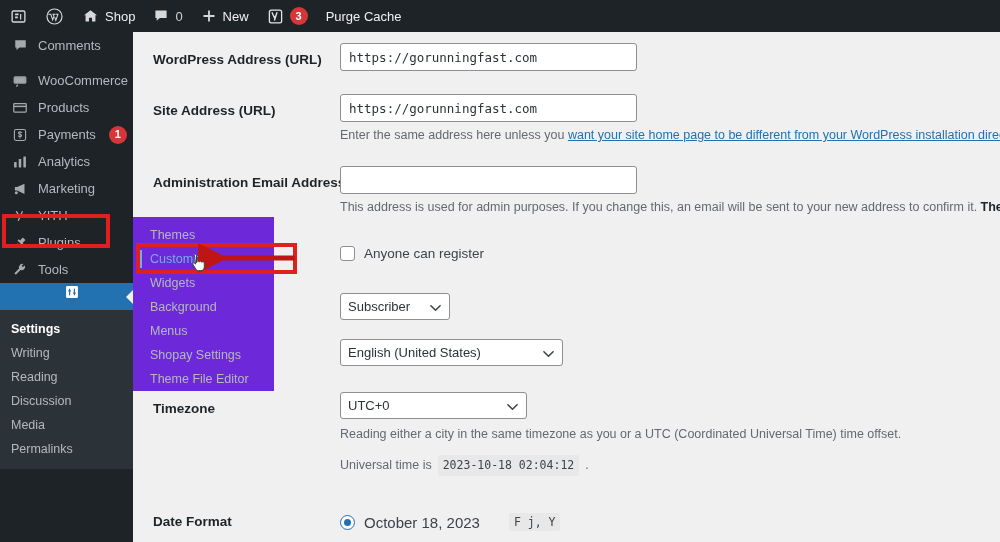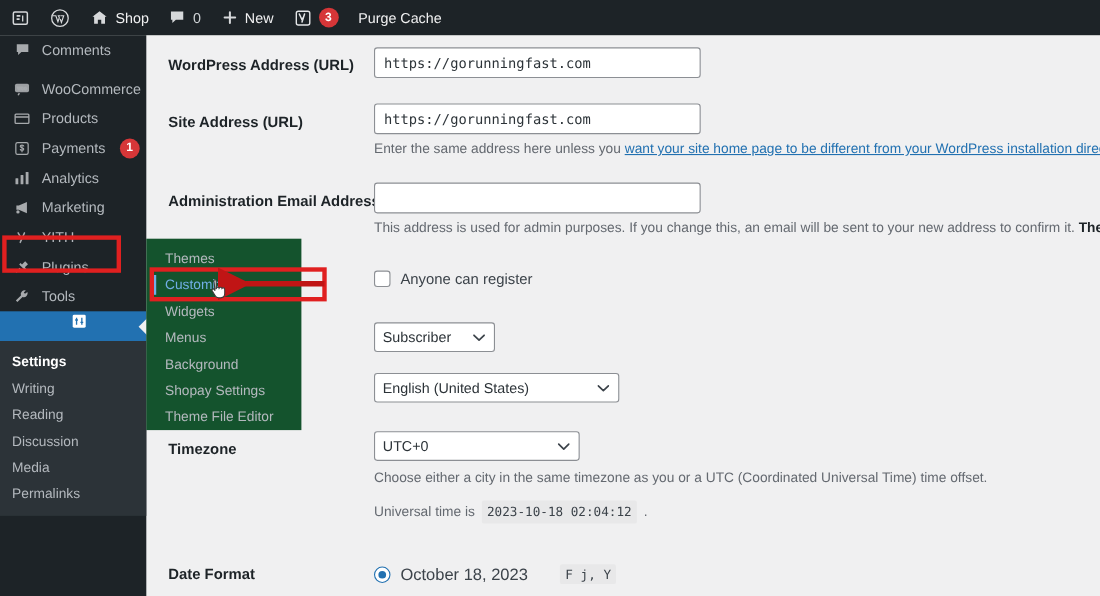--- a/index.html
+++ b/index.html
@@ -75,21 +75,21 @@
     padding-left: 11px;
     font-size: 12.5px; color: #b4b9be;
     white-space: nowrap;
   }
   .sub-item.current { color: #fff; font-weight: bold; }
 
   
   #appearance-flyout {
     position: absolute; left: 133px; top: 217px;
     width: 141px; height: 174px;
-    background: #14532d;
+    background: #6d28d9;
     z-index: 50;
     padding-top: 6px;
   }
   .fly-item {
     display: block; height: 24px; line-height: 24px;
     padding-left: 17px; font-size: 12.5px;
     color: #b4b9be; white-space: nowrap; position: relative;
   }
   .fly-item.cur { color: #72aee6; }
   .fly-item.cur::before {
@@ -404,43 +404,43 @@
     <div class="sel-wrap" style="position:absolute;left:207px;top:360px;">
       <select class="sel" style="width:187px;">
         <option>UTC+0</option>
       </select>
       <span class="chev">
         <svg width="11" height="8" viewBox="0 0 12 8" fill="none" stroke="currentColor" stroke-width="1.7" stroke-linecap="round" stroke-linejoin="round">
             <path d="M1 1.6 6 6.4l5-4.8"></path>
           </svg>
       </span>
     </div>
-    <div class="helper" style="position:absolute;left:207px;top:394px;">Choose either a city in the same timezone as you or a UTC (Coordinated Universal Time) time offset.</div>
+    <div class="helper" style="position:absolute;left:207px;top:394px;">Reading either a city in the same timezone as you or a UTC (Coordinated Universal Time) time offset.</div>
     <div class="helper" style="position:absolute;left:207px;top:423px;display:flex;align-items:center;gap:6px;">
       <span>Universal time is</span>
       <code class="mono">2023-10-18 02:04:12</code>
       <span>.</span>
     </div>
 
     <div class="lbl" style="top:481px;">Date Format</div>
     <div class="radio-line" style="position:absolute;left:207px;top:481px;">
       <span class="radio">
           <span class="dot"></span>
         </span>
       <span class="radio-label">October 18, 2023</span>
       <code class="mono" style="margin-left:20px;">F j, Y</code>
     </div>
   </div>
 
   <div id="appearance-flyout">
     <a class="fly-item">Themes</a>
     <a class="fly-item cur">Customize</a>
     <a class="fly-item">Widgets</a>
+    <a class="fly-item">Background</a>
     <a class="fly-item">Menus</a>
-    <a class="fly-item">Background</a>
     <a class="fly-item">Shopay Settings</a>
     <a class="fly-item">Theme File Editor</a>
   </div>
 
   <div class="annot-box" id="box-appearance" style="left: 2px; top: 214px; width: 108px; height: 34px; border-color: rgb(224, 32, 32);"></div>
   <div class="annot-box" id="box-customize" style="left: 136px; top: 243px; width: 161px; height: 31px; border-color: rgb(224, 32, 32);"></div>
 
   <svg id="arrow-svg" width="110" height="40" style="left:195px; top:238px;">
     <defs>
       <marker id="arrowhead" markerWidth="6" markerHeight="6" refX="1" refY="3" orient="auto">

